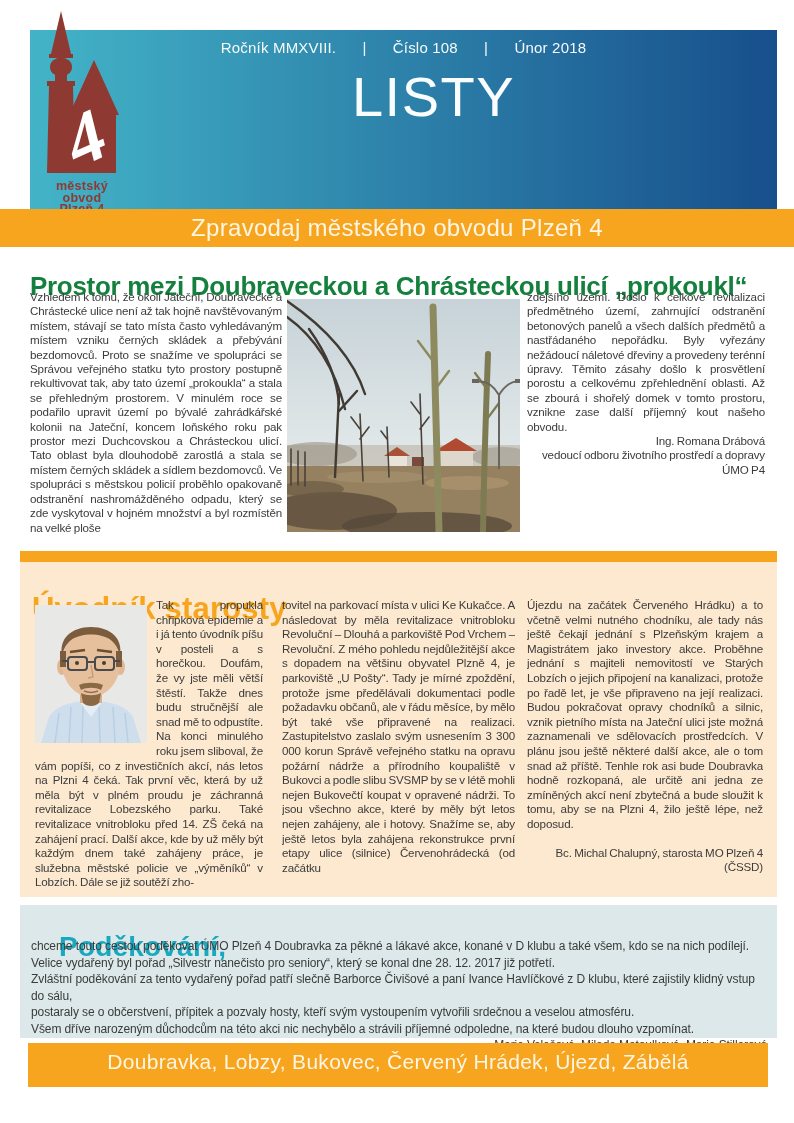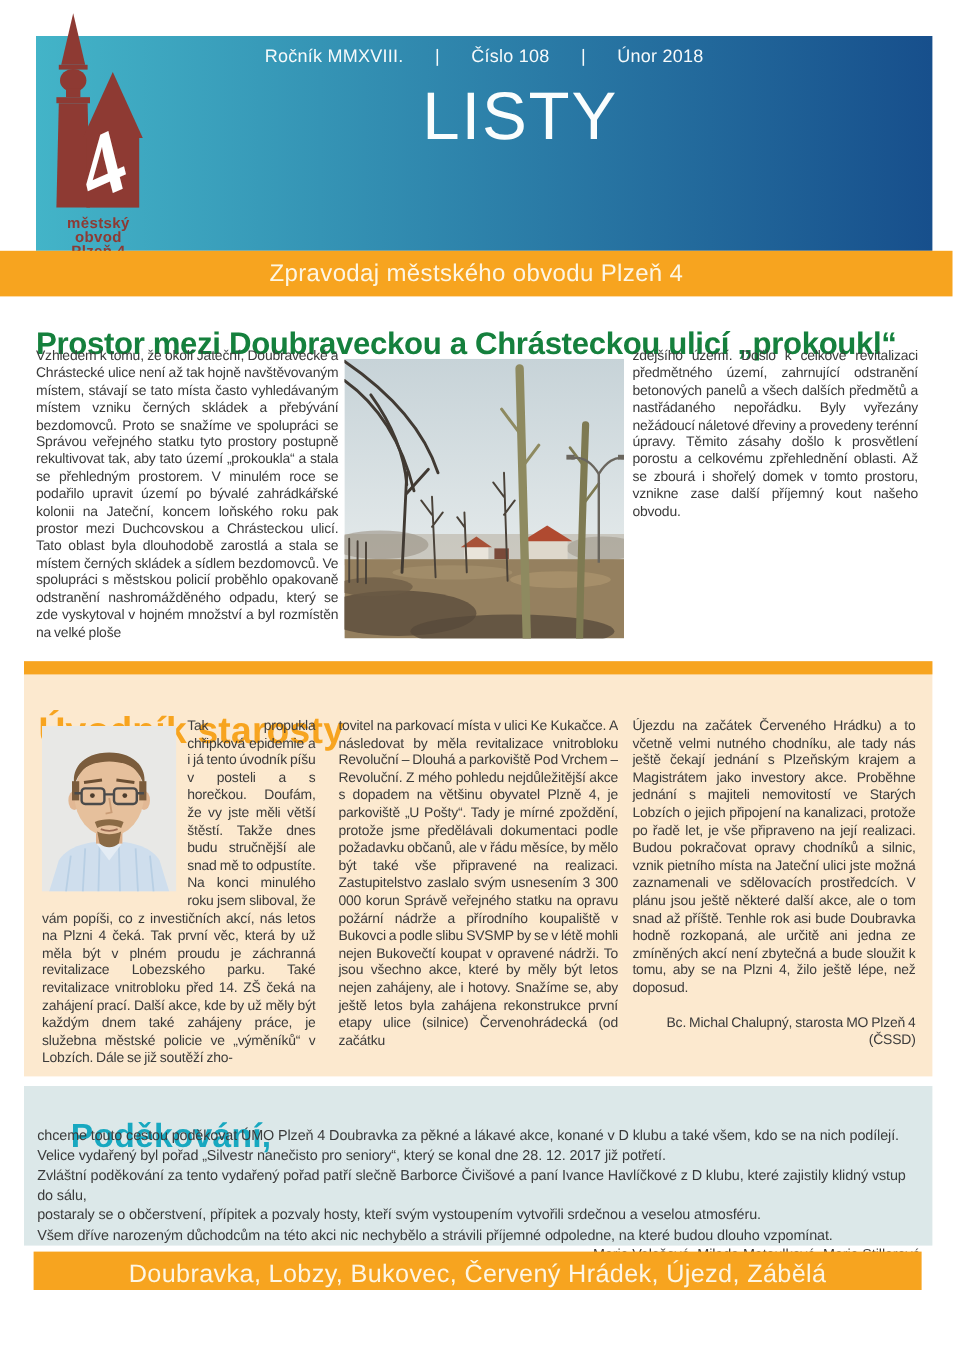--- a/index.html
+++ b/index.html
@@ -17,21 +17,21 @@
   .page{position:absolute;left:0;top:0;width:794px;height:1123px;background:#fff;overflow:hidden;}
 
   
   .masthead-box{position:absolute;left:30px;top:30px;width:747px;height:179px;
     background:linear-gradient(90deg,var(--header-gradient-left,#43b4c8),var(--header-gradient-right,#174f8c));}
   .masthead-meta{position:absolute;left:0;right:0;top:9px;text-align:center;color:#f6fafb;
     font-size:15px;white-space:pre;letter-spacing:.2px;}
   .masthead-title{position:absolute;left:60px;right:0;top:34px;text-align:center;color:#fafdfd;
     font-size:56px;line-height:65px;letter-spacing:1.5px;font-weight:400;}
   .subtitle-bar{position:absolute;left:0;top:209px;width:794px;height:38px;background:var(--orange,#f7a41f);
-    color:#fdf6e4;text-align:center;font-size:20px;line-height:38px;letter-spacing:.3px;}
+    color:#fdf6e4;text-align:center;font-size:24px;line-height:38px;letter-spacing:.3px;}
   .logo{position:absolute;left:40px;top:10px;width:84px;}
   .logo svg{display:block;overflow:visible;}
   .logo-text{margin-top:6px;text-align:center;color:var(--maroon,#8e3a33);font-size:12.5px;
     line-height:11.5px;font-weight:700;letter-spacing:.3px;}
 
   
   .a1-title{position:absolute;left:30px;top:254px;font-size:26px;color:#15803d;letter-spacing:-.3px;white-space:nowrap;}
   .bodycol{font-size:11.6px;line-height:14.4px;color:var(--body-text,#3b3b3b);text-align:justify;
     letter-spacing:-.15px;word-spacing:-.6px;}
   .col-a{position:absolute;left:30px;top:290px;width:252px;height:252px;overflow:hidden;}
@@ -53,21 +53,21 @@
   .usig{margin-top:14px;text-align:right;}
 
   
   .podekovani{position:absolute;left:20px;top:905px;width:757px;height:133px;background:var(--bluegrey,#dce8e9);}
   .pd-title{position:absolute;left:39px;top:3px;font-size:28px;color:var(--teal-title,#18a8c0);letter-spacing:.2px;}
   .pd-body{position:absolute;left:11px;right:10px;top:33px;font-size:12px;line-height:16.5px;
     color:var(--body-text,#3b3b3b);letter-spacing:-.1px;}
   .pd-sign{text-align:right;}
 
   
-  .footer-bar{position:absolute;left:28px;top:1043px;width:740px;height:32px;background:var(--orange,#f7a41f);
+  .footer-bar{position:absolute;left:28px;top:1043px;width:740px;height:44px;background:var(--orange,#f7a41f);
     color:#fdf6e4;text-align:center;font-size:21px;line-height:38px;letter-spacing:.3px;}
 </style>
 </head>
 <body>
 
 <div class="page">
 
   <header>
     <div class="masthead-box">
       <div class="masthead-meta">Ročník MMXVIII.      |      Číslo 108      |      Únor 2018</div>
@@ -153,20 +153,25 @@
           <path d="M212,96 C206,86 198,81 189,83"></path>
           <path d="M212,96 C218,86 226,81 233,83"></path>
         </g>
         <rect x="185" y="80" width="7" height="4" fill="#6a665e"></rect>
         <rect x="228" y="80" width="5" height="4" fill="#6a665e"></rect>
       </svg>
     </figure>
 
     <div class="bodycol col-c">
       <span>zdejšího území. Došlo k celkové revitalizaci předmětného území, zahrnující odstranění betonových panelů a všech dalších předmětů a nastřádaného nepořádku. Byly vyřezány nežádoucí náletové dřeviny a provedeny terénní úpravy. Těmito zásahy došlo k prosvětlení porostu a celkovému zpřehlednění oblasti. Až se zbourá i shořelý domek v tomto prostoru, vznikne zase další příjemný kout našeho obvodu.</span>
+      <div class="sig">
+        <div>Ing. Romana Drábová</div>
+        <div>vedoucí odboru životního prostředí a dopravy</div>
+        <div>ÚMO P4</div>
+      </div>
     </div>
   </section>
 
   <section class="uvodnik">
     <div class="uvodnik-strip"></div>
     <h2 class="uvodnik-title">Úvodník starosty</h2>
 
     <div class="bodycol ucol u1">
       <span class="mayor">
         <svg width="112" height="138" viewBox="0 0 112 138" aria-hidden="true">

